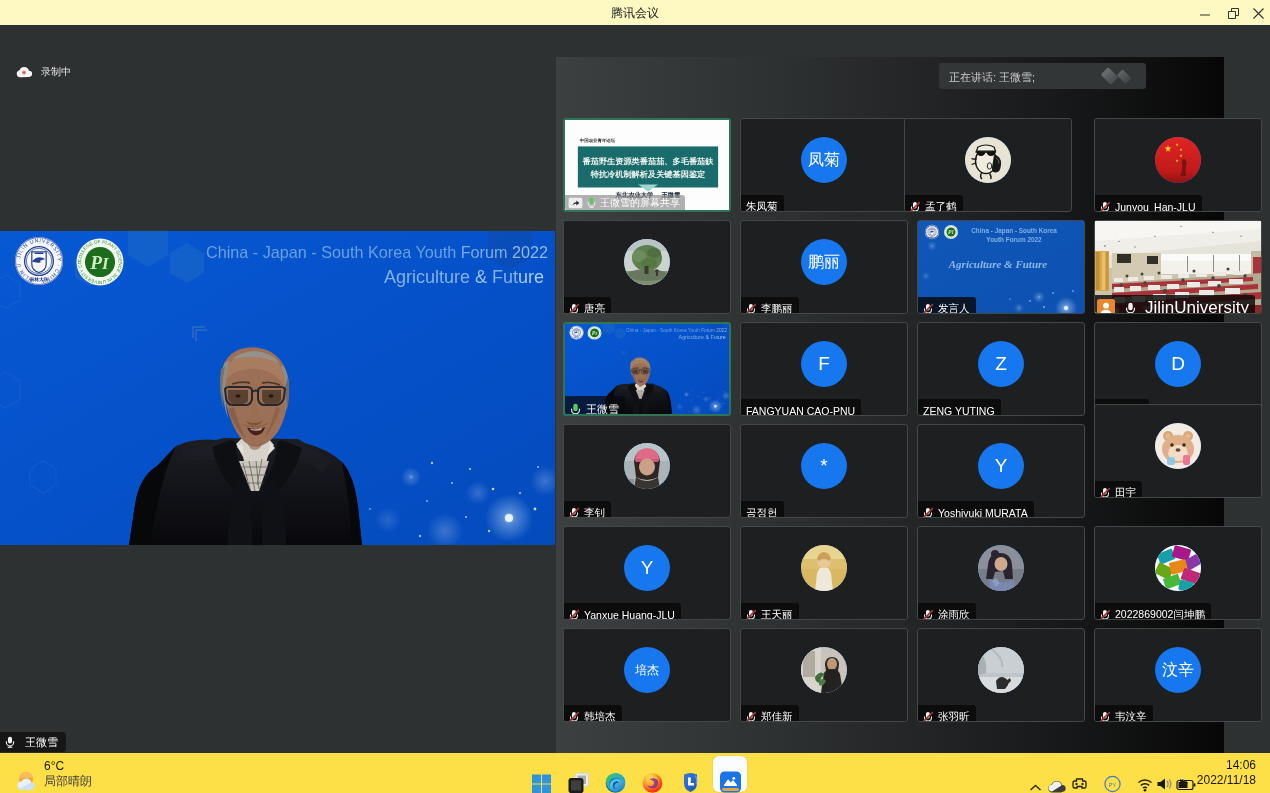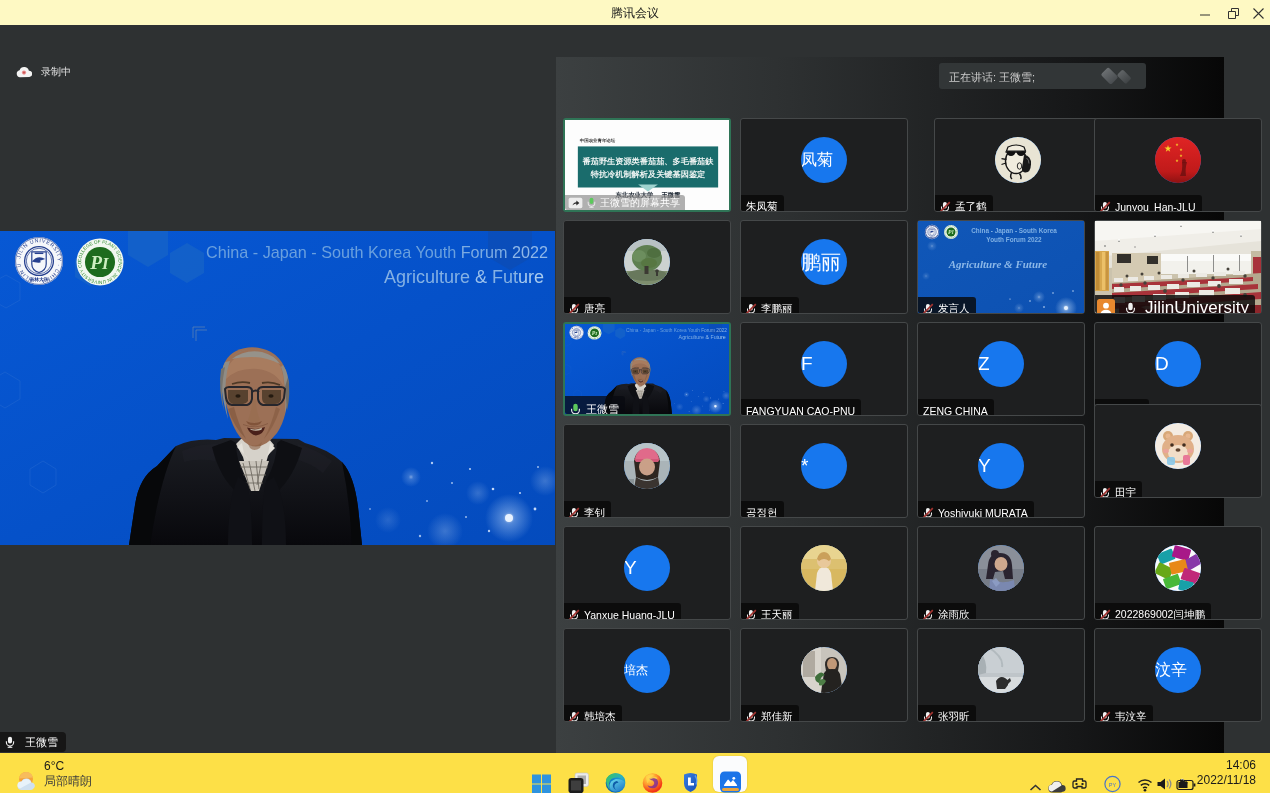--- a/index.html
+++ b/index.html
@@ -13,21 +13,21 @@
   #rightpanel { position:absolute; left:556px; top:0; width:668px; height:728px;
      background:linear-gradient(90deg,#3c4041 0%, #2d3031 35%, #161718 78%, #070707 100%);margin-top:32px; }
   #recording { position:absolute; left:16px; top:39px; height:16px; color:#e4e4e4; font-size:10px; display:flex; align-items:center; }
   #recording svg { margin-right:9px; }
   #bigname { position:absolute; left:0px; top:707px; height:20px; background:#161616; border-radius:0 4px 4px 0; color:#fff; font-size:11px; display:flex; align-items:center; padding:0 8px 0 4px; }
   #bigname svg { margin-right:5px; }
   #speakbar { position:absolute; left:383px; top:6px; width:207px; height:26px; background:#323637; border-radius:3px; }
   #speakbar span { position:absolute; left:10px; top:7px; font-size:11px; color:#cccccc; }
   #speakbar svg { position:absolute; right:11px; top:4px; }
   .tile { position:absolute; width:168px; height:94px; background:#1e1f20; border:1px solid #454849; border-radius:3px; }
-  .tile .av { position:absolute; left:60px; top:18px; width:46px; height:46px; border-radius:50%; background:#1777ee; color:#fff; display:flex; align-items:center; justify-content:flex-start; overflow:hidden; }
+  .tile .av { position:absolute; left:60px; top:18px; width:46px; height:46px; border-radius:50%; background:#1777ee; color:#fff; display:flex; align-items:center; justify-content:center; overflow:hidden; }
   .tile .label { position:absolute; left:0; bottom:0; max-width:166px; background:rgba(8,8,8,0.82); color:#fff; font-size:10.5px; height:16px; display:flex; align-items:center; padding:8px 6px 0 4px; border-radius:0 3px 0 2px; white-space:pre; overflow:hidden; }
   .label svg { margin-right:4px; flex:none; }
   .label.noicon { padding-left:5px; }
   #taskbar { position:absolute; left:0; top:753px; width:1270px; height:40px; background:#fde047; }
   .tb { position:absolute; top:0; height:40px; }
 </style>
 </head>
 <body>
 
 <div id="titlebar">
@@ -271,21 +271,21 @@
           </span>
           <span style="color:#fff;font-size:10px;margin-left:3px;white-space:nowrap;">王微雪的屏幕共享</span>
 </div>
       </div>
 <div class="tile" style="left:184px;top:61px;">
         <div class="av">
           <span style="font-size:16px;">凤菊</span>
         </div>
         <div class="label noicon"><span>朱凤菊</span></div>
       </div>
-<div class="tile" style="left:378px;top:61px;">
+<div class="tile" style="left:348px;top:61px;">
         <div class="av">
           <svg width="46" height="46" viewBox="0 0 46 46">
             <rect width="46" height="46" fill="#e8e4d4"></rect>
             <ellipse cx="21" cy="24" rx="10.5" ry="12.5" fill="#f0ecde" stroke="#161616" stroke-width="1.4"></ellipse>
             <path d="M13 10 q8 -4 16 0 l1.5 4 h-19 z" fill="#f0ecde" stroke="#161616" stroke-width="1.2"></path>
             <path d="M11.5 14.5 h9 a4.5 4.5 0 0 1 -9 0 z" fill="#111"></path>
             <path d="M21.5 14.5 h9 a4.5 4.5 0 0 1 -9 0 z" fill="#111"></path>
             <path d="M10.5 15 h20.5" stroke="#111" stroke-width="1.6"></path>
             <path d="M29 18 q7.5 0.5 7 9.5 q-0.5 8.5 -6 8 q-3.5 -0.5 -3 -5 z" fill="#181818"></path>
             <path d="M31.5 21 q2.5 1.5 2.5 5.5" stroke="#666" stroke-width="1" fill="none"></path>
@@ -357,21 +357,21 @@
               <rect x="4.6" y="1.2" width="4.6" height="7.6" rx="2.3" fill="#f2f2f2"></rect>
               <path d="M2.9 6.4 v1.1 a4.1 4.1 0 0 0 8.2 0 V6.4" stroke="#f2f2f2" stroke-width="1.2"></path>
               <path d="M7 11.6 v1.4" stroke="#f2f2f2" stroke-width="1.2"></path>
               <path d="M4.4 13 h5.2" stroke="#f2f2f2" stroke-width="1.1"></path>
               <path d="M1.4 12.6 L12.6 1.4" stroke="#a03330" stroke-width="2"></path>
             </g>
           </svg><span>唐亮</span></div>
       </div>
 <div class="tile" style="left:184px;top:163px;">
         <div class="av">
-          <span style="font-size:20px;">鹏丽</span>
+          <span style="font-size:16px;">鹏丽</span>
         </div>
         <div class="label"><svg width="12" height="12" viewBox="0 0 14 14">
             <g fill="none">
               <rect x="4.6" y="1.2" width="4.6" height="7.6" rx="2.3" fill="#f2f2f2"></rect>
               <path d="M2.9 6.4 v1.1 a4.1 4.1 0 0 0 8.2 0 V6.4" stroke="#f2f2f2" stroke-width="1.2"></path>
               <path d="M7 11.6 v1.4" stroke="#f2f2f2" stroke-width="1.2"></path>
               <path d="M4.4 13 h5.2" stroke="#f2f2f2" stroke-width="1.1"></path>
               <path d="M1.4 12.6 L12.6 1.4" stroke="#a03330" stroke-width="2"></path>
             </g>
           </svg><span>李鹏丽</span></div>
@@ -582,21 +582,21 @@
 <div class="tile" style="left:184px;top:265px;">
         <div class="av">
           <span style="font-size:19px;">F</span>
         </div>
         <div class="label noicon"><span>FANGYUAN CAO-PNU</span></div>
       </div>
 <div class="tile" style="left:361px;top:265px;">
         <div class="av">
           <span style="font-size:19px;">Z</span>
         </div>
-        <div class="label noicon"><span>ZENG CHINA</span></div>
+        <div class="label noicon"><span>ZENG YUTING</span></div>
       </div>
 <div class="tile" style="left:538px;top:265px;">
         <div class="av">
           <span style="font-size:19px;">D</span>
         </div>
         <div class="label noicon"><span>daeun im</span></div>
       </div>
 <div class="tile" style="left:7px;top:367px;">
         <div class="av">
           <svg width="46" height="46" viewBox="0 0 46 46">

